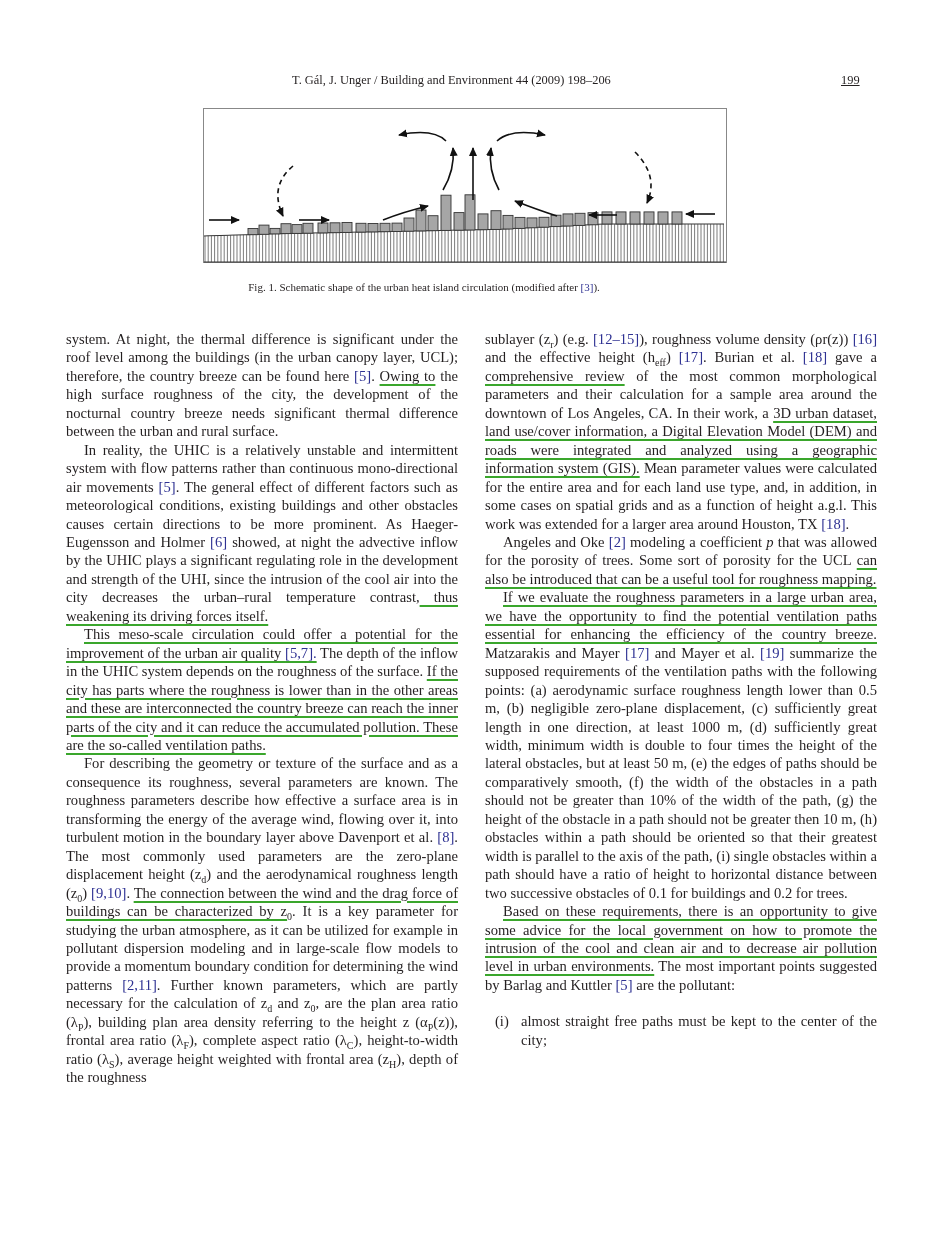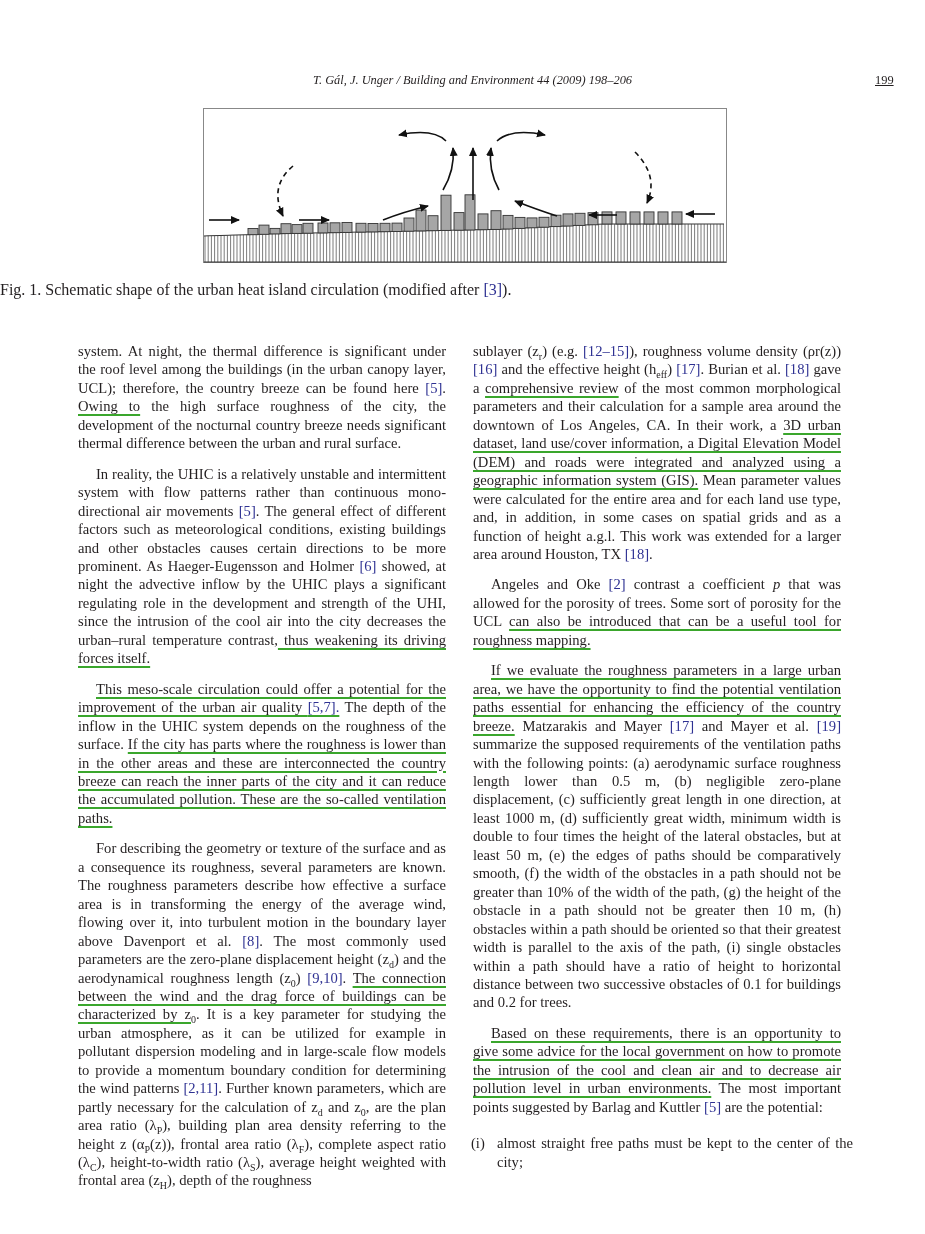--- a/index.html
+++ b/index.html
@@ -1,27 +1,27 @@
 <!DOCTYPE html>
 <html><head>
 <meta charset="utf-8">
 <style>
   html, body { margin: 0; padding: 0; background: #ffffff; }
   body { width: 925px; height: 1234px; position: relative; overflow: hidden;
          font-family: "Liberation Serif", "DejaVu Serif", serif; color: #231f20; }
   .running-head { position: absolute; top: 73px; left: 0; width: 925px; font-size: 12.4px; }
-  .running-head .title { position: absolute; left: 313px; font-style: italic; }
-  .running-head .pageno { position: absolute; left: 875px; text-decoration: underline; }
+  .running-head .title { position: absolute; left: 292px; }
+  .running-head .pageno { position: absolute; left: 841px; text-decoration: underline; }
   .figure { position: absolute; left: 203px; top: 108px; width: 524px; height: 155px; }
   .figure svg { display: block; }
-  .caption { position: absolute; top: 281px; left: 0; width: 848px; font-size: 16px; }
+  .caption { position: absolute; top: 281px; left: 0; width: 848px; text-align: center; font-size: 11px; }
   .col { position: absolute; top: 330px; width: 392px; font-size: 14.6px; line-height: 18.45px; }
   .col.left { left: 66px; }
-  .col.right { left: 461px; }
-  .col p { margin: 12px; text-align: justify; text-indent: 0; }
+  .col.right { left: 485px; }
+  .col p { margin: 0; text-align: justify; text-indent: 0; }
   .col p.indent { text-indent: 18px; font-family: Liberation Serif, serif; }
   .ref { color: #2e3192; }
   .hl { text-decoration: underline; text-decoration-color: #3aa62c; text-decoration-thickness: 2px; text-underline-offset: 3px; }
   sub { font-size: 10px; line-height: 0; }
   .list { margin: 18px 0 0 0; padding: 0; list-style: none; }
   .list li { position: relative; padding-left: 36px; text-align: justify; }
   .list li .mark { position: absolute; left: 10px; top: 0; }
 </style>
 </head>
 <body>
@@ -265,19 +265,19 @@
 
 <div class="col left">
   <p><span>system. At night, the thermal difference is significant under the roof level among the buildings (in the urban canopy layer, UCL); therefore, the country breeze can be found here </span><span class="ref">[5]</span><span>. </span><span class="hl">Owing to</span><span> the high surface roughness of the city, the development of the nocturnal country breeze needs significant thermal difference between the urban and rural surface.</span></p>
   <p class="indent"><span>In reality, the UHIC is a relatively unstable and intermittent system with flow patterns rather than continuous mono-directional air movements </span><span class="ref">[5]</span><span>. The general effect of different factors such as meteorological conditions, existing buildings and other obstacles causes certain directions to be more prominent. As Haeger-Eugensson and Holmer </span><span class="ref">[6]</span><span> showed, at night the advective inflow by the UHIC plays a significant regulating role in the development and strength of the UHI, since the intrusion of the cool air into the city decreases the urban–rural temperature contrast,</span><span class="hl"> thus weakening its driving forces itself.</span></p>
   <p class="indent"><span class="hl">This meso-scale circulation could offer a potential for the improvement of the urban air quality </span><span class="ref hl">[5,7].</span><span> The depth of the inflow in the UHIC system depends on the roughness of the surface. </span><span class="hl">If the city has parts where the roughness is lower than in the other areas and these are interconnected the country breeze can reach the inner parts of the city and it can reduce the accumulated pollution. These are the so-called ventilation paths.</span></p>
   <p class="indent"><span>For describing the geometry or texture of the surface and as a consequence its roughness, several parameters are known. The roughness parameters describe how effective a surface area is in transforming the energy of the average wind, flowing over it, into turbulent motion in the boundary layer above Davenport et al. </span><span class="ref">[8]</span><span>. The most commonly used parameters are the zero-plane displacement height (z</span><sub>d</sub><span>) and the aerodynamical roughness length (z</span><sub>0</sub><span>) </span><span class="ref">[9,10]</span><span>. </span><span class="hl"><span>The connection between the wind and the drag force of buildings can be characterized by z</span><sub>0</sub></span><span>. It is a key parameter for studying the urban atmosphere, as it can be utilized for example in pollutant dispersion modeling and in large-scale flow models to provide a momentum boundary condition for determining the wind patterns </span><span class="ref">[2,11]</span><span>. Further known parameters, which are partly necessary for the calculation of z</span><sub>d</sub><span> and z</span><sub>0</sub><span>, are the plan area ratio (λ</span><sub>P</sub><span>), building plan area density referring to the height z (α</span><sub>P</sub><span>(z)), frontal area ratio (λ</span><sub>F</sub><span>), complete aspect ratio (λ</span><sub>C</sub><span>), height-to-width ratio (λ</span><sub>S</sub><span>), average height weighted with frontal area (z</span><sub>H</sub><span>), depth of the roughness</span></p>
 </div>
 
 <div class="col right">
   <p><span>sublayer (z</span><sub>r</sub><span>) (e.g. </span><span class="ref">[12–15]</span><span>), roughness volume density (ρr(z)) </span><span class="ref">[16]</span><span> and the effective height (h</span><sub>eff</sub><span>) </span><span class="ref">[17]</span><span>. Burian et al. </span><span class="ref">[18]</span><span> gave a </span><span class="hl">comprehensive review</span><span> of the most common morphological parameters and their calculation for a sample area around the downtown of Los Angeles, CA. In their work, a </span><span class="hl">3D urban dataset, land use/cover information, a Digital Elevation Model (DEM) and roads were integrated and analyzed using a geographic information system (GIS).</span><span> Mean parameter values were calculated for the entire area and for each land use type, and, in addition, in some cases on spatial grids and as a function of height a.g.l. This work was extended for a larger area around Houston, TX </span><span class="ref">[18]</span><span>.</span></p>
-  <p class="indent"><span>Angeles and Oke </span><span class="ref">[2]</span><span> contrast a coefficient </span><i>p</i><span> that was allowed for the porosity of trees. Some sort of porosity for the UCL </span><span class="hl">can also be introduced that can be a useful tool for roughness mapping.</span></p>
+  <p class="indent"><span>Angeles and Oke </span><span class="ref">[2]</span><span> modeling a coefficient </span><i>p</i><span> that was allowed for the porosity of trees. Some sort of porosity for the UCL </span><span class="hl">can also be introduced that can be a useful tool for roughness mapping.</span></p>
   <p class="indent"><span class="hl">If we evaluate the roughness parameters in a large urban area, we have the opportunity to find the potential ventilation paths essential for enhancing the efficiency of the country breeze.</span><span> Matzarakis and Mayer </span><span class="ref">[17]</span><span> and Mayer et al. </span><span class="ref">[19]</span><span> summarize the supposed requirements of the ventilation paths with the following points: (a) aerodynamic surface roughness length lower than 0.5 m, (b) negligible zero-plane displacement, (c) sufficiently great length in one direction, at least 1000 m, (d) sufficiently great width, minimum width is double to four times the height of the lateral obstacles, but at least 50 m, (e) the edges of paths should be comparatively smooth, (f) the width of the obstacles in a path should not be greater than 10% of the width of the path, (g) the height of the obstacle in a path should not be greater then 10 m, (h) obstacles within a path should be oriented so that their greatest width is parallel to the axis of the path, (i) single obstacles within a path should have a ratio of height to horizontal distance between two successive obstacles of 0.1 for buildings and 0.2 for trees.</span></p>
-  <p class="indent"><span class="hl">Based on these requirements, there is an opportunity to give some advice for the local government on how to promote the intrusion of the cool and clean air and to decrease air pollution level in urban environments.</span><span> The most important points suggested by Barlag and Kuttler </span><span class="ref">[5]</span><span> are the potential:</span></p>
+  <p class="indent"><span class="hl">Based on these requirements, there is an opportunity to give some advice for the local government on how to promote the intrusion of the cool and clean air and to decrease air pollution level in urban environments.</span><span> The most important points suggested by Barlag and Kuttler </span><span class="ref">[5]</span><span> are the pollutant:</span></p>
   <ul class="list">
     <li><span class="mark">(i)</span><span>almost straight free paths must be kept to the center of the city;</span></li>
   </ul>
 </div>
 
 </body></html>

